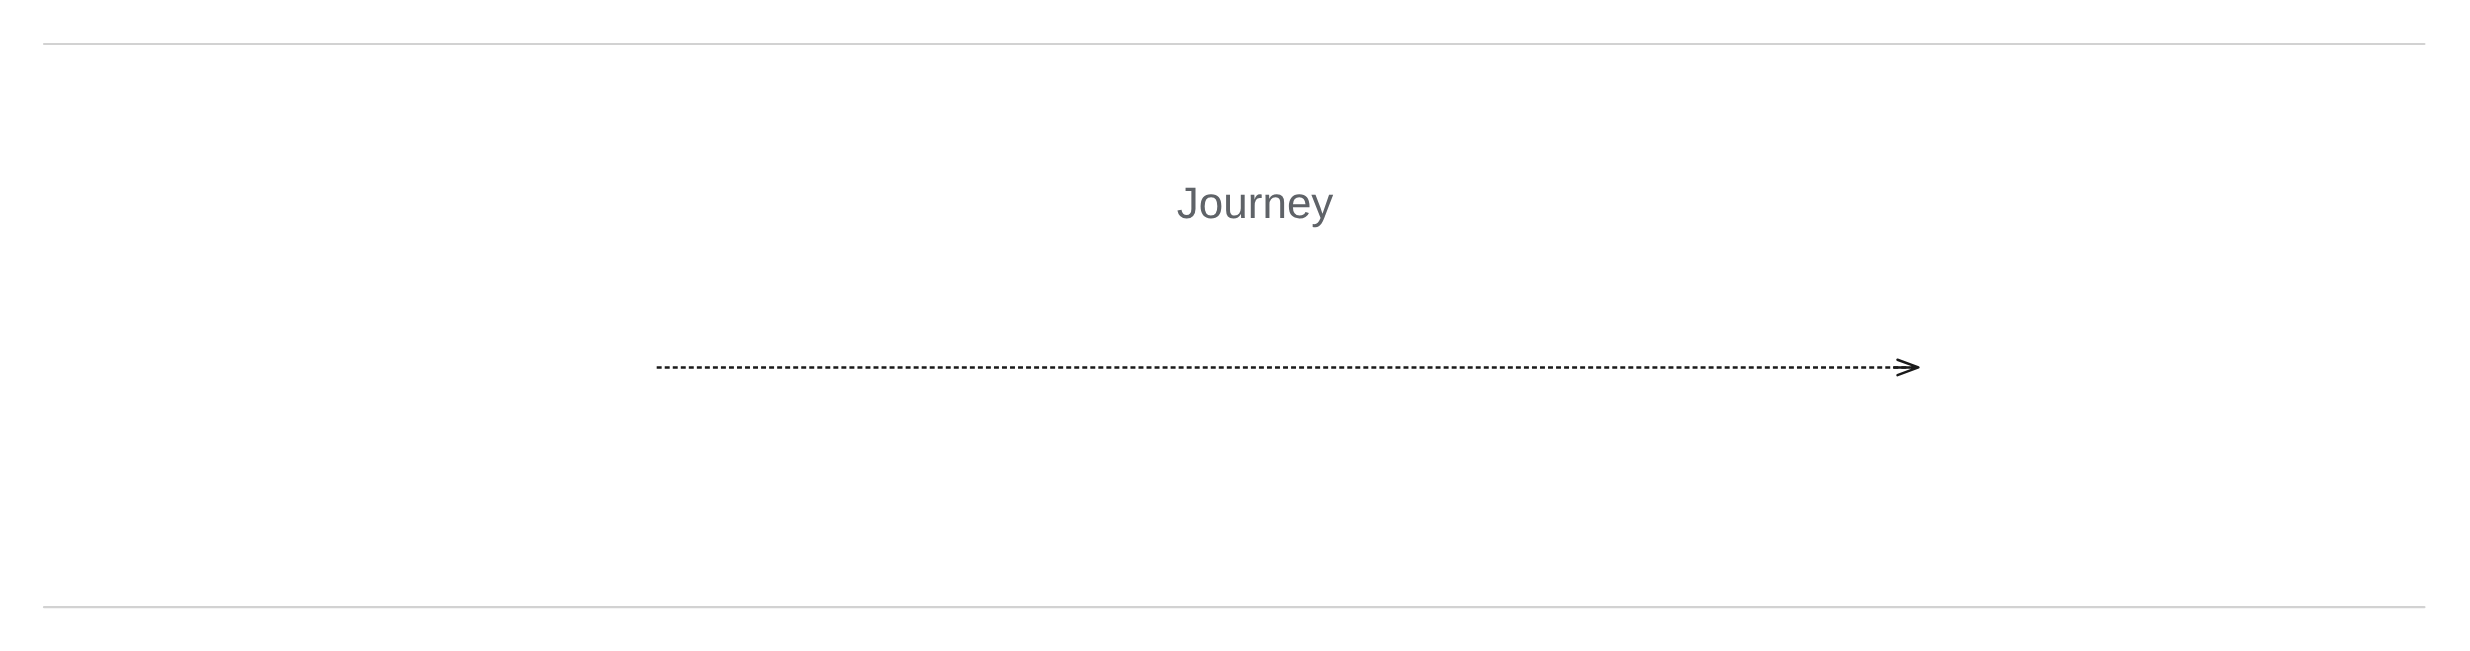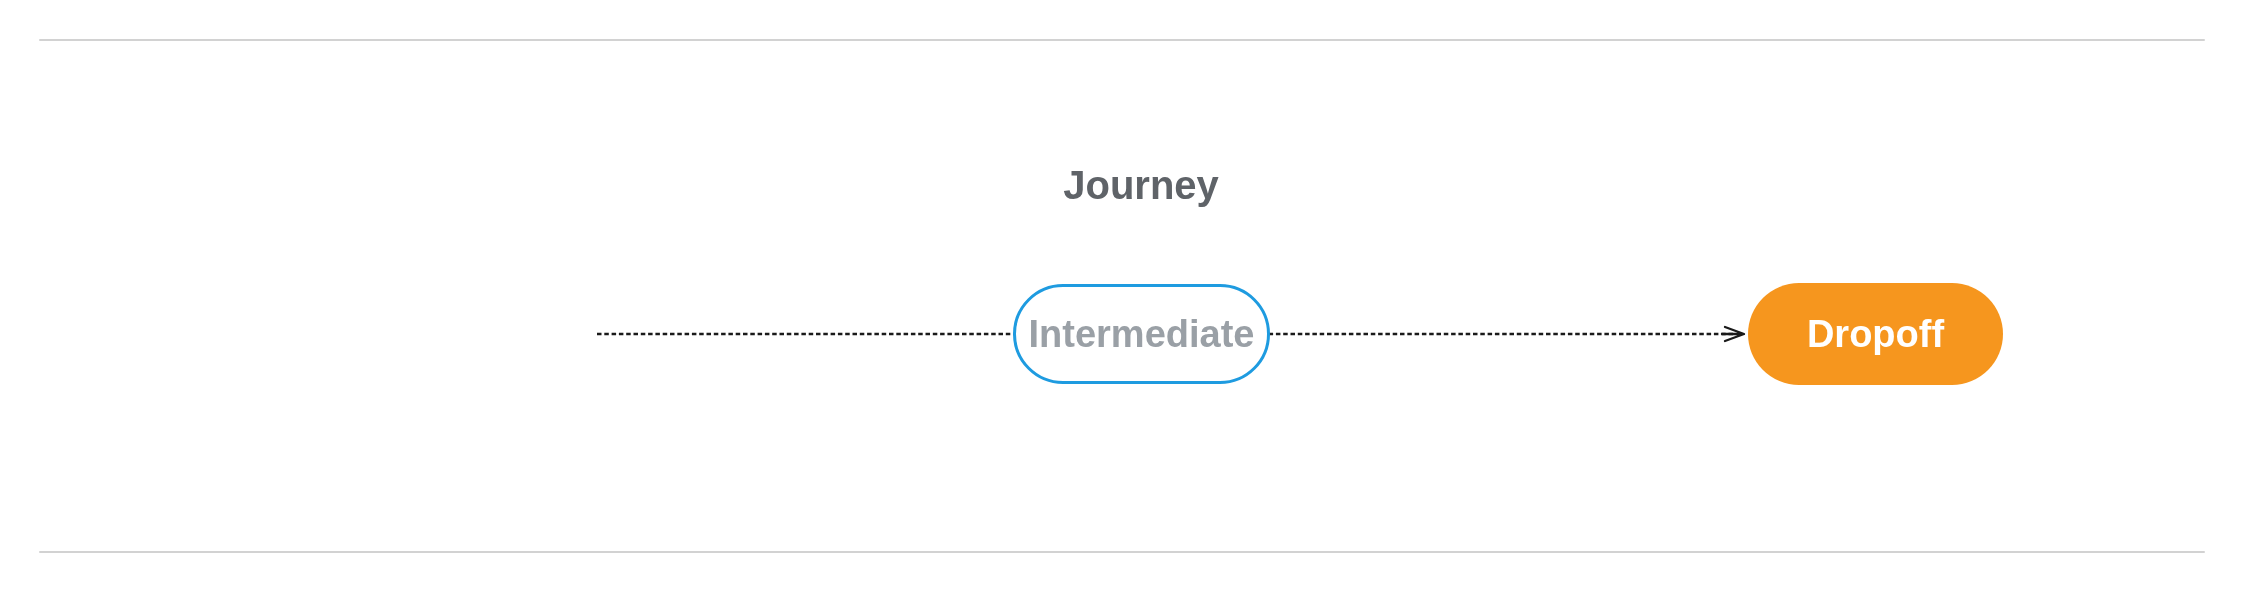--- a/index.html
+++ b/index.html
@@ -44,21 +44,21 @@
     color: var(--heading-text);
     letter-spacing: -0.5px;
   }
   .diagram-title {
     position: absolute;
     left: 1141px;
     top: 165px;
     transform: translateX(-50%);
     font-size: 40px;
     line-height: 1;
-    font-weight: 700;
+    font-weight: 400;
     color: var(--diagram-title-gray);
   }
   .connector-svg {
     position: absolute;
     left: 0;
     top: 0;
     z-index: 1;
     pointer-events: none;
   }
   .node {
@@ -93,23 +93,17 @@
 
 
   <div class="diagram-title">Journey</div>
 
   <svg class="connector-svg" width="2245" height="592" viewBox="0 0 2245 592">
     <line x1="597" y1="334" x2="1736" y2="334" stroke="var(--arrow-black)" stroke-width="2.3" stroke-dasharray="4.5 2.8"></line>
     <path d="M1722,334 L1742,334 M1725,327 L1744,334 L1725,341" stroke="var(--arrow-black)" stroke-width="2.3" fill="none" stroke-linecap="round" stroke-linejoin="round"></path>
   </svg>
 
 
-  <div class="node intermediate inter">
-    <span>Intermediate</span>
-  </div>
 
-  <div class="node terminal dropoff">
-    <span>Dropoff</span>
-  </div>
 
   <div class="hairline bottom"></div>
 
 </div>
 
 </body></html>

